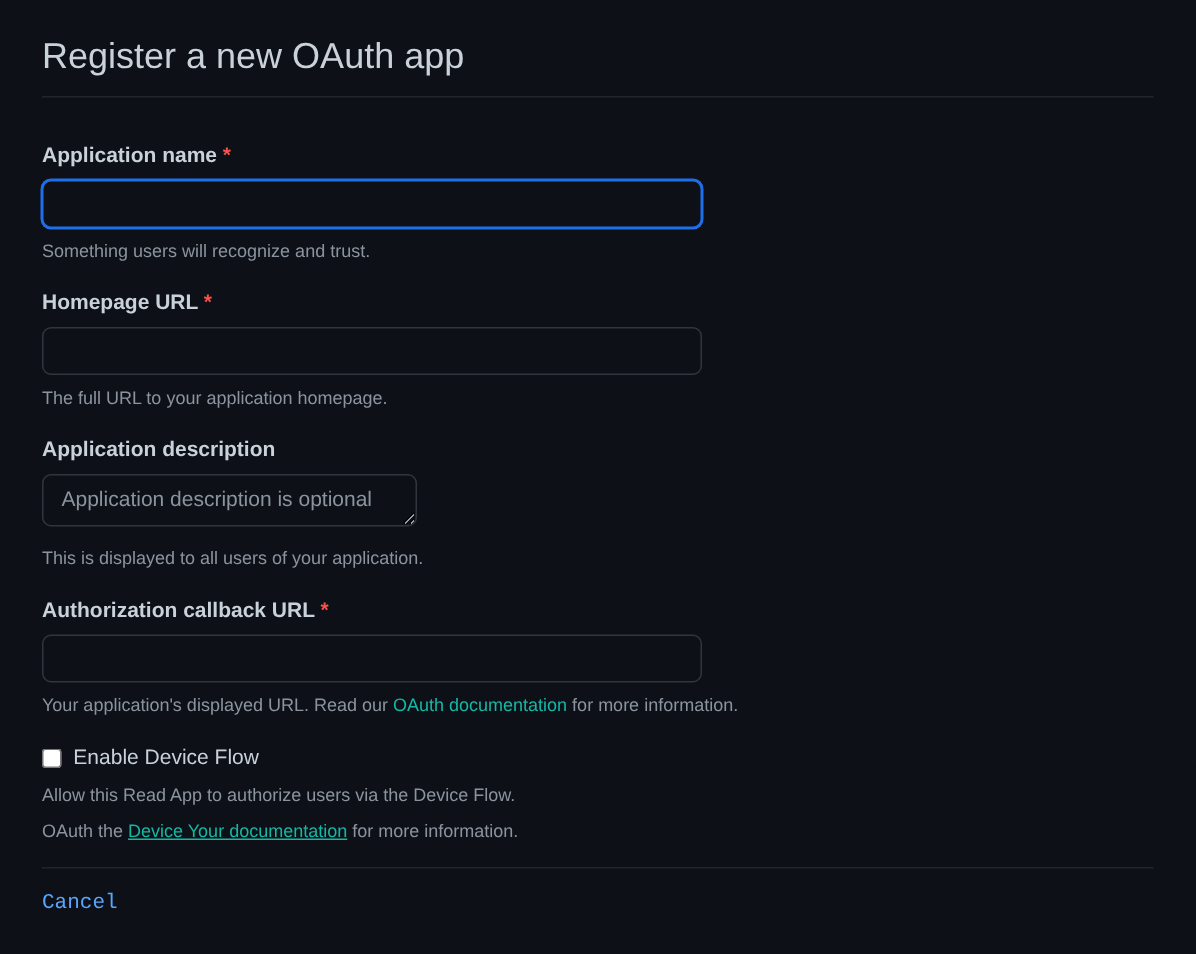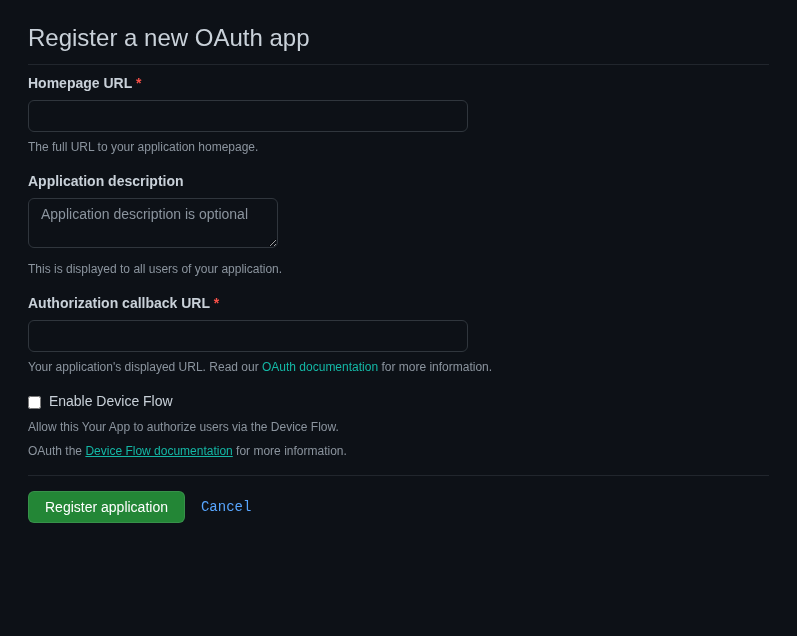--- a/index.html
+++ b/index.html
@@ -15,21 +15,21 @@
       line-height: 1.5;
       padding: 20px 28px;
       width: 797px;
     }
     h1 {
       font-size: 24px;
       font-weight: 400;
       color: #c9d1d9;
       padding-bottom: 8px;
       border-bottom: 1px solid #21262d;
-      margin-bottom: 8px;
+      margin-bottom: 28px;
     }
     .form-group {
       margin-bottom: 15px;
     }
     .form-label {
       display: block;
       font-weight: 600;
       color: #c9d1d9;
       margin-bottom: 6px;
     }
@@ -46,21 +46,21 @@
       border: 1px solid #30363d;
       border-radius: 6px;
       outline: none;
     }
     .form-input.focused {
       border-color: #1f6feb;
       box-shadow: 0 0 0 1px #1f6feb;
     }
     .form-textarea {
       width: 250px;
-      height: 50px;
+      height: 35px;
       padding: 5px 12px;
       font-size: 14px;
       line-height: 20px;
       color: #c9d1d9;
       background-color: #0d1117;
       border: 1px solid #30363d;
       border-radius: 6px;
       outline: none;
       resize: both;
       font-family: inherit;
@@ -122,20 +122,28 @@
       font-family: Liberation Mono, monospace;
     }
   </style>
 </head>
 <body>
 
 <h1>Register a new OAuth app</h1>
 
 <form>
 
+  <div class="form-group">
+    <label class="form-label">
+      <span>Application name</span>
+      <span class="required">*</span>
+    </label>
+    <input type="text" class="form-input focused" value="" style="">
+    <div class="help-text">Something users will recognize and trust.</div>
+  </div>
 
   <div class="form-group">
     <label class="form-label">
       <span>Homepage URL</span>
       <span class="required">*</span>
     </label>
     <input type="text" class="form-input" value="" style="">
     <div class="help-text">The full URL to your application homepage.</div>
   </div>
 
@@ -154,26 +162,25 @@
     <div class="help-text">
       <span>Your application's displayed URL. Read our </span><a class="link">OAuth documentation</a><span> for more information.</span>
     </div>
   </div>
 
   <div class="checkbox-group">
     <div>
       <input type="checkbox" class="checkbox-input" style="">
       <span class="checkbox-label">Enable Device Flow</span>
     </div>
-    <div class="help-text">Allow this Your App to authorize users via the Device Flow.</div>
+    <div class="help-text">Allow this Read App to authorize users via the Device Flow.</div>
     <div class="help-text">
-      <span>OAuth the </span><a class="link underline">Device Flow documentation</a><span> for more information.</span>
+      <span>OAuth the </span><a class="link underline">Device Your documentation</a><span> for more information.</span>
     </div>
   </div>
 
   <hr class="divider">
 
   <div class="actions">
-    <button type="button" class="btn-primary">Register application</button>
     <button type="button" class="btn-cancel">Cancel</button>
   </div>
 
 </form>
 
 </body></html>

